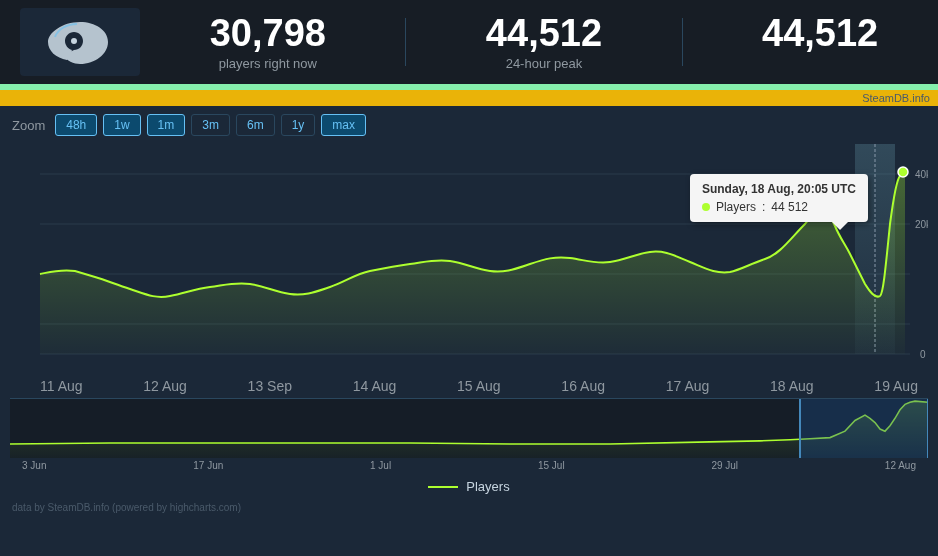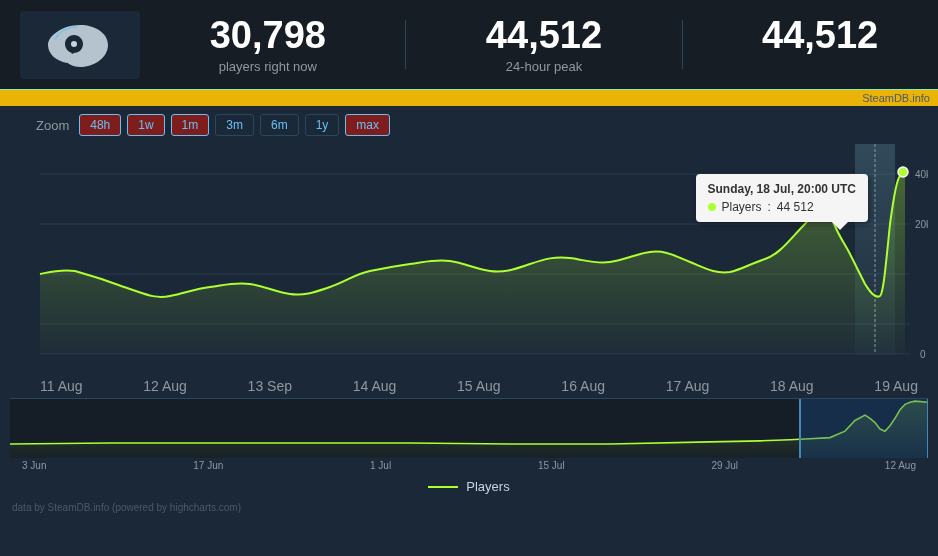--- a/index.html
+++ b/index.html
@@ -10,21 +10,21 @@
       font-family: Arial, sans-serif;
       color: #c6d4df;
       overflow: hidden;
     }
 
     
     .header {
       display: flex;
       align-items: center;
       background: #171d25;
-      border-bottom: 1px solid #86efac;
+      border-bottom: 6px solid #86efac;
       padding: 10px 20px;
       height: 90px;
     }
     .steam-logo {
       width: 120px;
       height: 68px;
       background: #1b2838;
       border-radius: 4px;
       display: flex;
       align-items: center;
@@ -75,34 +75,33 @@
       display: flex;
       align-items: center;
       padding: 8px 12px;
       background: #1b2838;
       gap: 6px;
     }
     .zoom-label {
       font-size: 13px;
       color: #8f98a0;
       margin-right: 4px;
-      margin-left: 24px;
     }
     .zoom-btn {
       padding: 3px 10px;
       border-radius: 3px;
       font-size: 12px;
       cursor: pointer;
       border: 1px solid #2a475e;
       background: transparent;
       color: #66c0f4;
       transition: background 0.2s;
     }
     .zoom-btn.active {
-      background: #7f1d1d;
+      background: #0c4a6e;
       border-color: #66c0f4;
     }
 
     
     .chart-wrapper {
       position: relative;
       background: #1b2838;
       padding: 0 10px;
     }
     .main-chart {
@@ -361,21 +360,21 @@
         L 30,210
         Z
       " fill="url(#chartFill)"></path>
 
       <circle cx="893" cy="28" r="5" fill="#adff2f" stroke="#fff" stroke-width="1.5"></circle>
 
     </svg>
 
     
     <div class="tooltip">
-      <div class="tooltip-title">Sunday, 18 Jul, 20:00 UTC</div>
+      <div class="tooltip-title">Sunday, 18 Aug, 20:05 UTC</div>
       <div class="tooltip-row">
         <div class="tooltip-dot"></div>
         <span>Players</span>:
         <span>44 512</span>
       </div>
     </div>
   </div>
 
   <div class="x-axis">
     <span>11 Aug</span>

